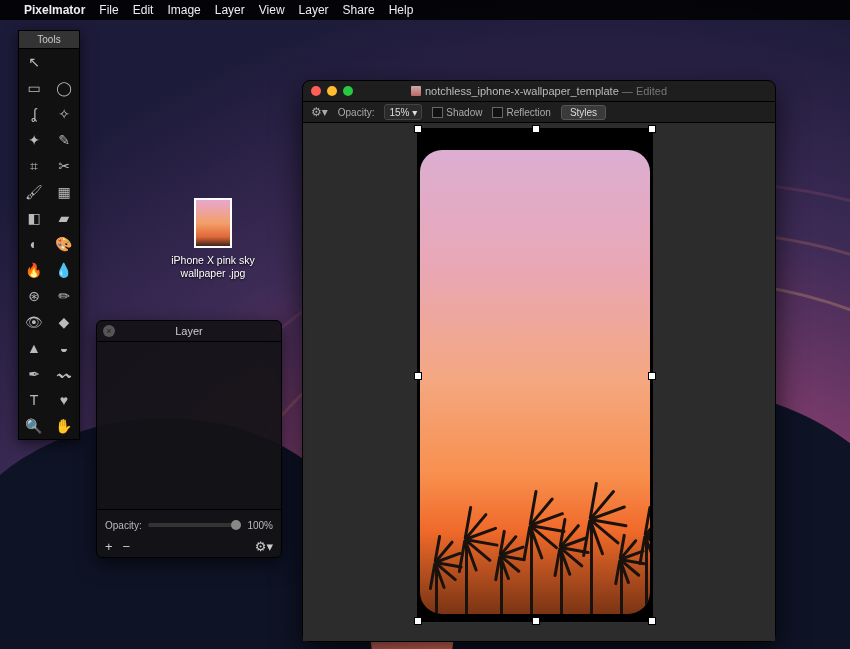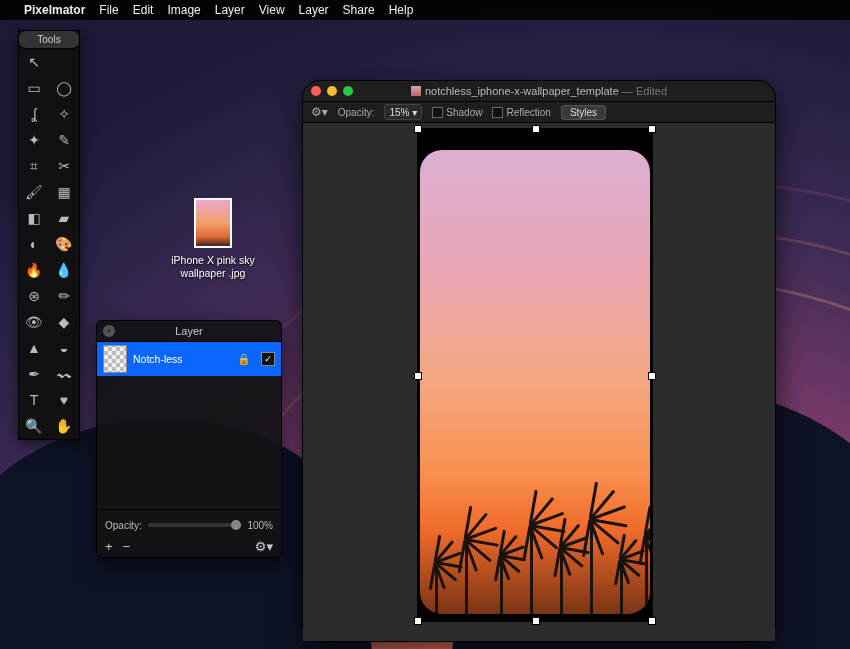--- a/index.html
+++ b/index.html
@@ -16,21 +16,21 @@
   .arc3{width:1300px;height:1300px;left:40px;top:180px;border-color:rgba(200,100,120,.18);}
   .hillL{position:absolute;left:-60px;bottom:-30px;width:420px;height:260px;background:#0e1326;border-radius:50% 50% 0 0/60% 60% 0 0;transform:rotate(-6deg);}
   .hillR{position:absolute;right:-80px;bottom:-40px;width:460px;height:300px;background:#0e1326;border-radius:50% 50% 0 0/60% 60% 0 0;transform:rotate(8deg);}
   
   .menubar{position:absolute;top:0;left:0;right:0;height:20px;background:rgba(0,0,0,.85);display:flex;align-items:center;padding:0 10px;gap:14px;color:#eee;font-size:12px;z-index:50;}
   .menubar .app{font-weight:700;}
   .apple{font-size:14px;line-height:14px;}
   .menubar span{cursor:default;}
   
   .tools{position:absolute;left:18px;top:30px;width:60px;background:#111;border:1px solid #000;box-shadow:0 4px 14px rgba(0,0,0,.6);z-index:40;}
-  .tools .title{background:#333;color:#ccc;text-align:center;font-size:10px;padding:3px 0;border-bottom:1px solid #000;border-radius:7px;}
+  .tools .title{background:#333;color:#ccc;text-align:center;font-size:10px;padding:3px 0;border-bottom:1px solid #000;}
   .toolgrid{display:grid;grid-template-columns:30px 30px;}
   .toolgrid div{height:26px;display:flex;align-items:center;justify-content:center;font-size:14px;color:#bbb;}
   .cursor{position:absolute;left:47px;top:48px;font-size:20px;color:#ddd;filter:drop-shadow(0 0 1px #000);pointer-events:none;}
   
   .fileicon{position:absolute;left:191px;top:198px;width:44px;height:54px;z-index:30;text-align:center;}
   .thumb{width:34px;height:46px;margin:0 auto 6px;border:2px solid #fff;background:linear-gradient(#e8a7d0 0%,#f3a06a 50%,#e06838 80%,#40231a 100%);}
   .filelabel{color:#fff;font-size:10.5px;line-height:13px;text-shadow:0 1px 2px #000;white-space:pre-line;width:100px;margin-left:-28px;}
   
   .layers{position:absolute;left:96px;top:320px;width:184px;height:236px;background:rgba(20,18,22,.92);border:1px solid #000;border-radius:6px;box-shadow:0 6px 20px rgba(0,0,0,.6);z-index:41;display:flex;flex-direction:column;}
   .layers .hdr{height:20px;display:flex;align-items:center;justify-content:center;position:relative;color:#ccc;font-size:11px;border-bottom:1px solid #000;}
@@ -46,21 +46,21 @@
   .layerrow .vis{width:12px;height:12px;border:1px solid #888;background:#111;display:flex;align-items:center;justify-content:center;font-size:9px;}
   .layerrow .vis.on::after{content:"✓";color:#fff;}
   .layers .ctrls{border-top:1px solid #000;padding:5px 8px 3px;}
   .ctrls .row{display:flex;align-items:center;gap:6px;height:20px;color:#bbb;font-size:10px;}
   .ctrls select,.ctrls .sel{background:#2a2a2a;border:1px solid #444;color:#ccc;font-size:10px;height:16px;flex:1;border-radius:3px;padding:0 4px;display:flex;align-items:center;justify-content:space-between;}
   .ctrls .opslider{flex:1;height:4px;background:#333;border-radius:2px;position:relative;}
   .ctrls .opslider::after{content:"";position:absolute;right:0;top:-3px;width:10px;height:10px;border-radius:50%;background:#888;}
   .ctrls .btm{display:flex;align-items:center;gap:10px;padding-top:4px;color:#ccc;font-size:13px;}
   .ctrls .btm .sp{flex:1;}
   
-  .doc{position:absolute;left:302px;top:80px;width:472px;height:560px;background:#1e1e1e;border:1px solid #000;border-radius:18px;box-shadow:0 10px 30px rgba(0,0,0,.7);z-index:35;display:flex;flex-direction:column;}
+  .doc{position:absolute;left:302px;top:80px;width:472px;height:560px;background:#1e1e1e;border:1px solid #000;border-radius:8px;box-shadow:0 10px 30px rgba(0,0,0,.7);z-index:35;display:flex;flex-direction:column;}
   .titlebar{height:20px;display:flex;align-items:center;position:relative;border-bottom:1px solid #000;}
   .traffic{display:flex;gap:6px;margin-left:8px;}
   .traffic span{width:10px;height:10px;border-radius:50%;}
   .tl-r{background:#ff5f57;} .tl-y{background:#febc2e;} .tl-g{background:#28c840;}
   .titlebar .title{position:absolute;left:0;right:0;text-align:center;color:#bbb;font-size:11px;pointer-events:none;}
   .titlebar .title .edited{color:#777;}
   .titlebar .title .proxy{display:inline-block;width:10px;height:10px;background:linear-gradient(#caa,#b66);vertical-align:-1px;margin-right:4px;border-radius:1px;}
   .optbar{height:20px;display:flex;align-items:center;gap:10px;padding:0 8px;border-bottom:1px solid #000;color:#aaa;font-size:10px;}
   .optbar .gear{font-size:12px;}
   .optbar .opv{background:#2a2a2a;border:1px solid #444;padding:0 4px;border-radius:3px;height:14px;display:inline-flex;align-items:center;color:#ddd;}
@@ -149,26 +149,20 @@
   <div class="filelabel">iPhone X pink sky
 wallpaper .jpg</div>
 </div>
 
 <div class="layers">
   <div class="hdr">
     <div class="close">×</div>
     <span>Layer</span>
   </div>
   <div class="layerlist">
-    <div class="layerrow sel">
-      <div class="lthumb check"></div>
-      <span class="name">Notch-less</span>
-      <span class="lock">🔒</span>
-      <span class="vis on"></span>
-    </div>
   </div>
   <div class="ctrls">
     <div class="row">
       <span>Opacity:</span>
       <span class="opslider"></span>
       <span>100%</span>
     </div>
     <div class="btm">
       <span>+</span>
       <span>−</span>

